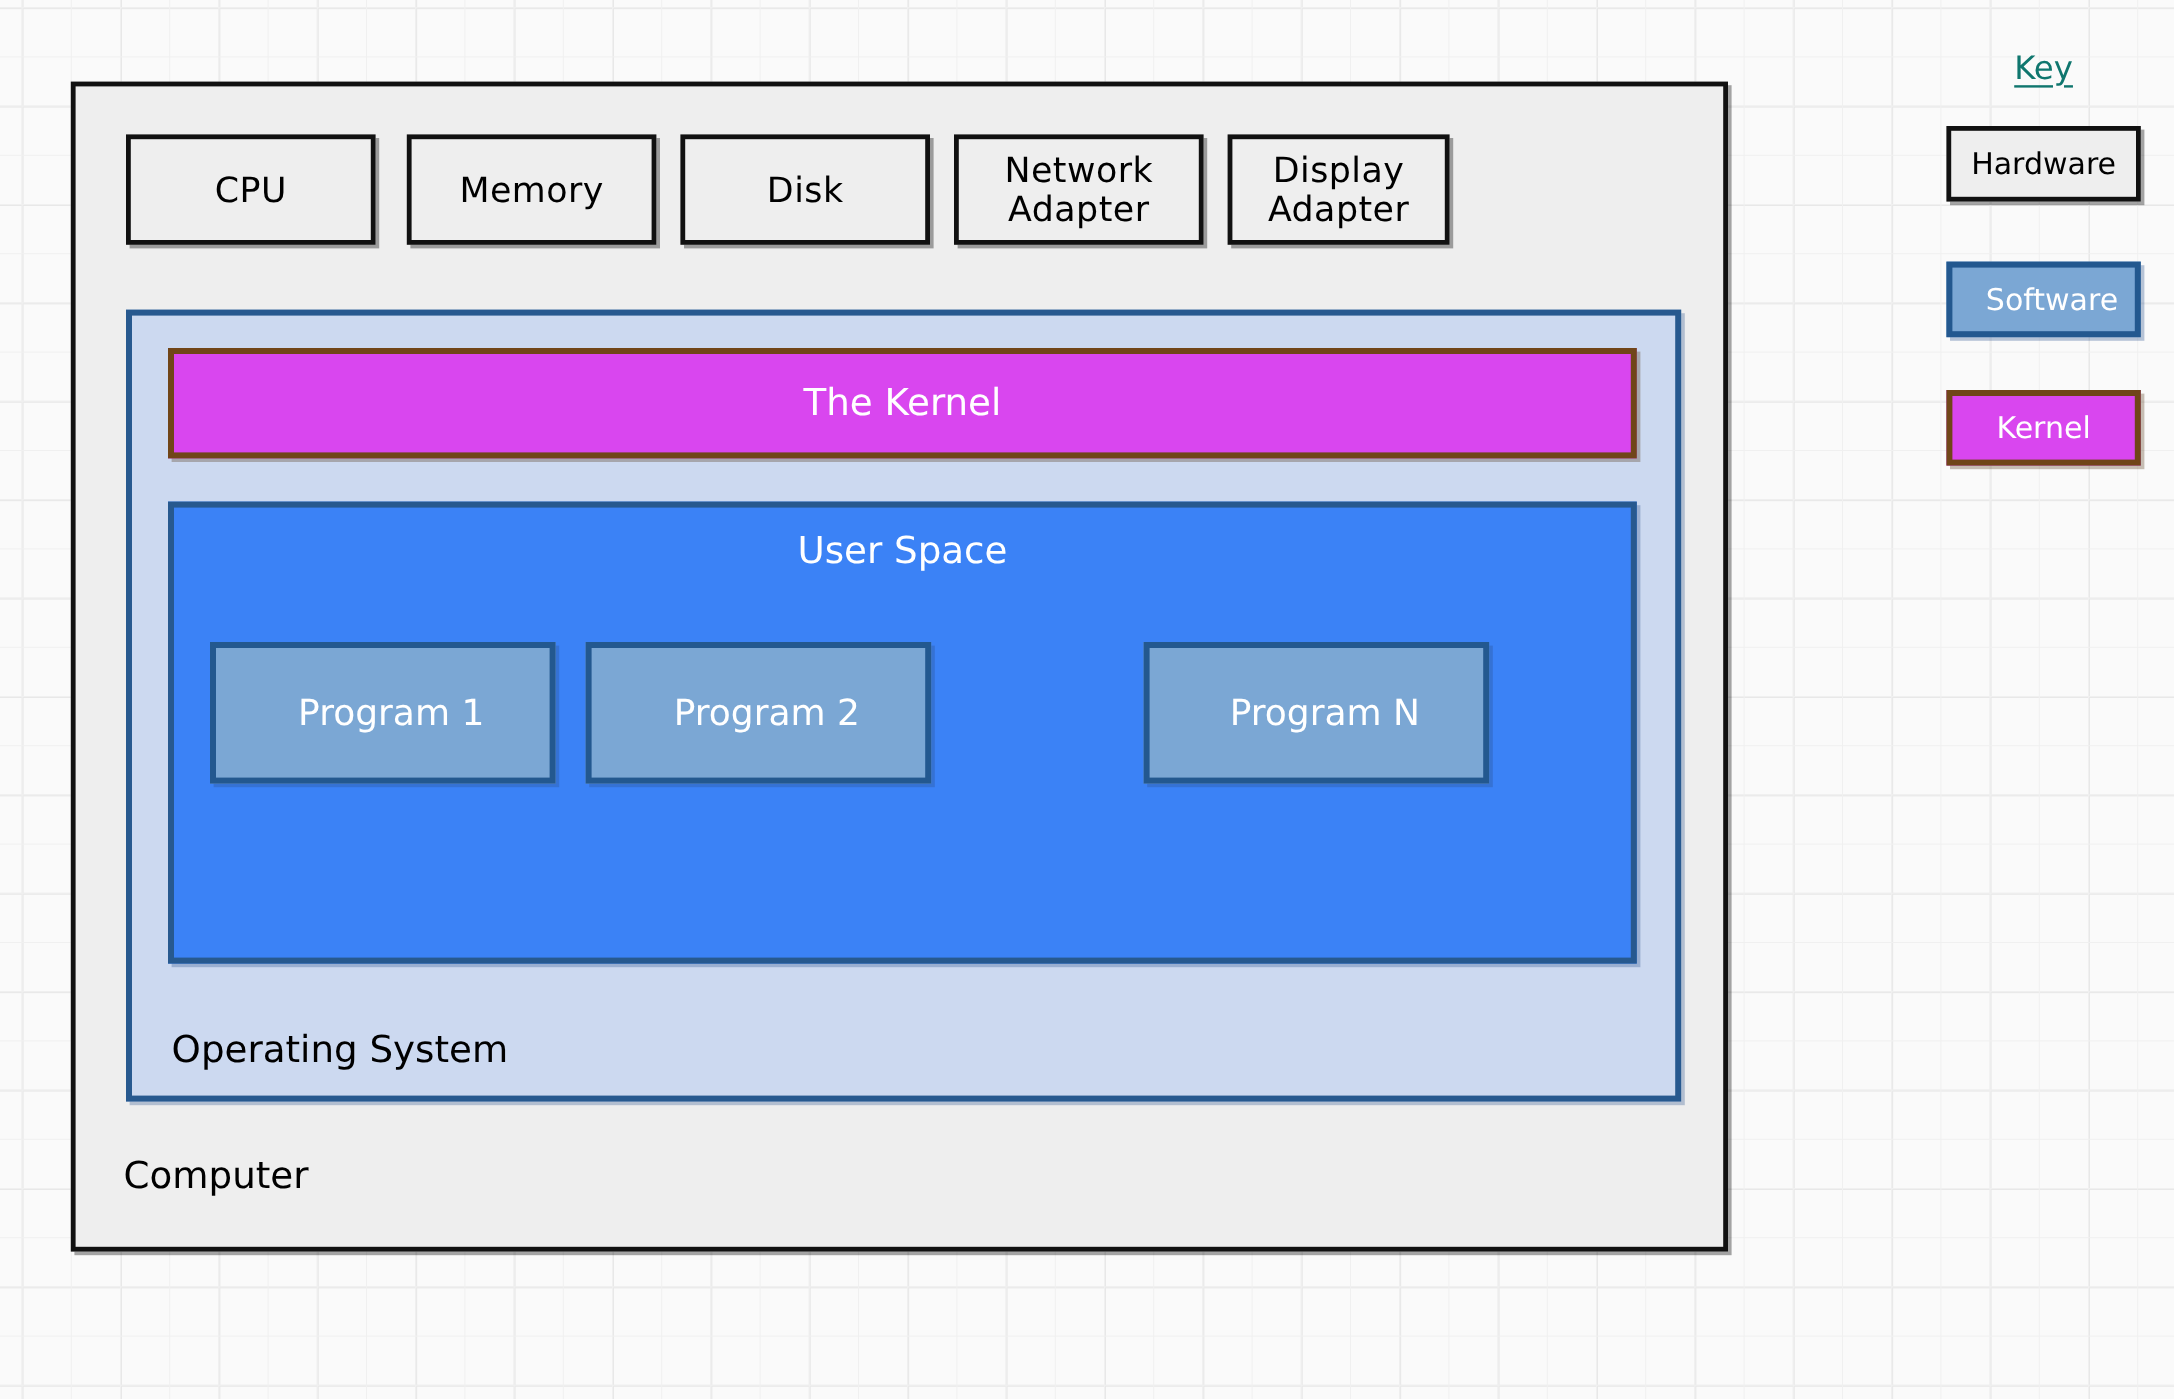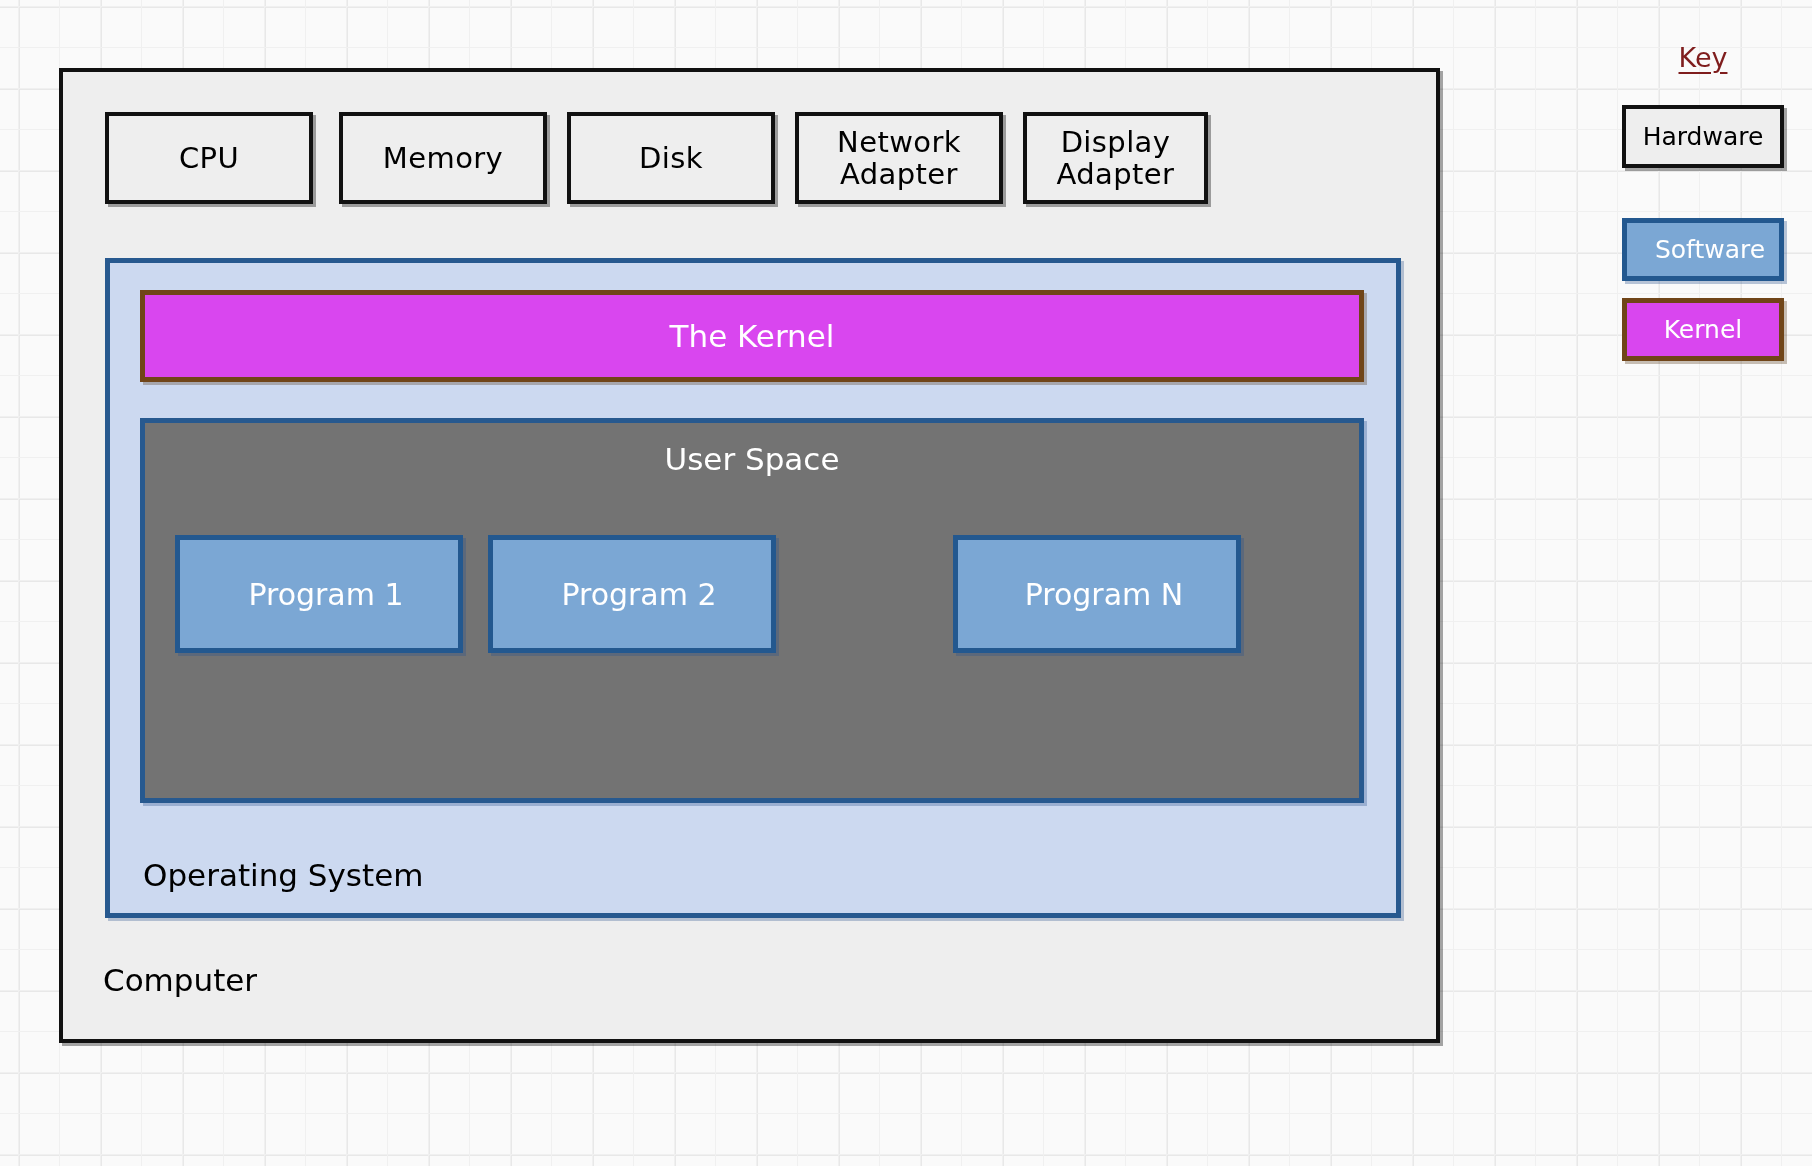--- a/index.html
+++ b/index.html
@@ -53,21 +53,21 @@
     color: #000000;
   }
 
   
   .sw-outer {
     background: #ccd9f0;
     border: 5px solid #27598f;
     box-shadow: 3px 3px 0 rgba(40,80,140,0.30);
   }
   .sw-mid {
-    background: #737373;
+    background: #3b82f6;
     border: 5px solid #27598f;
     box-shadow: 3px 3px 0 rgba(40,80,140,0.30);
   }
   .sw-prog {
     background: #7ba7d4;
     border: 5px solid #23588f;
     box-shadow: 3px 3px 0 rgba(40,80,140,0.32);
     color: #ffffff;
     padding-left: 14px;
   }
@@ -163,33 +163,33 @@
   }
 
   
   #key-title {
     position: absolute;
     left: 1622px;
     top: 42px;
     width: 162px;
     text-align: center;
     font-size: 27px;
-    color: #7f1d1d;
+    color: #0f766e;
     text-decoration: underline;
     text-underline-offset: 5px;
   }
   .key-item {
     left: 1622px;
     width: 162px;
     height: 63px;
     font-size: 25px;
   }
   #key-hardware { top: 105px; }
   #key-software { top: 218px; }
-  #key-kernel   { top: 298px; }
+  #key-kernel   { top: 325px; }
 </style>
 </head>
 <body>
 
 <div id="canvas"></div>
 
 <div class="box hw" id="computer-box"></div>
 
 <div id="hw-row">
   <div class="box hw hw-item" style="left: 0px; width: 208px;">

